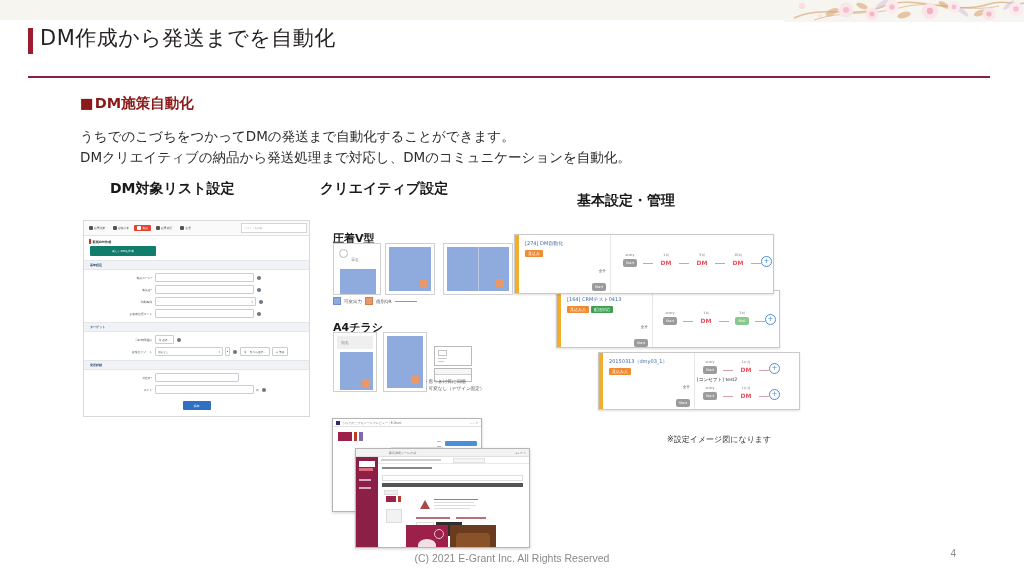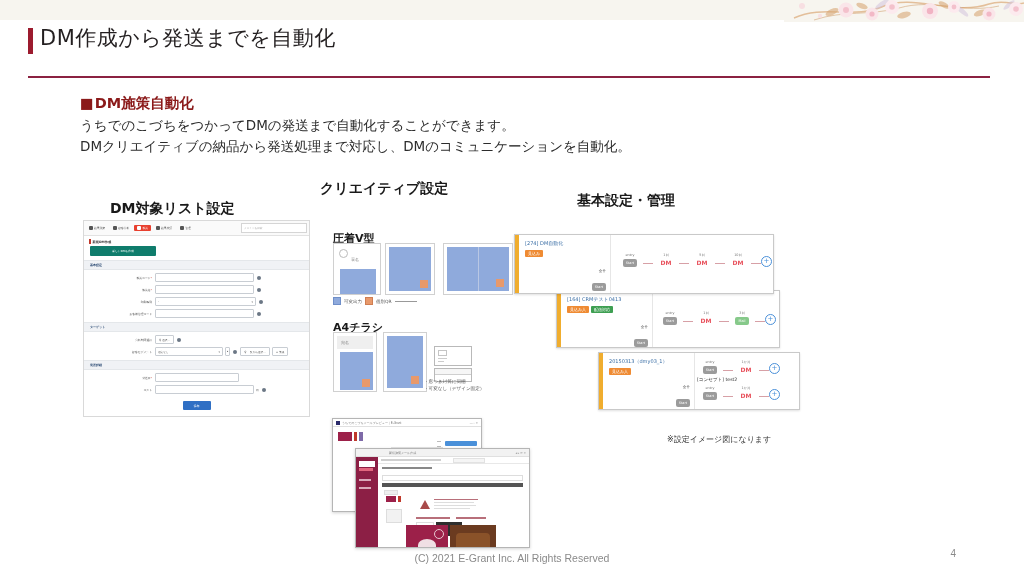--- a/index.html
+++ b/index.html
@@ -40,30 +40,30 @@
   
   .lead{
     position:absolute;left:80px;top:94px;width:880px;
   }
   .lead-head{
     font-size:14.5px;font-weight:bold;color:#8b1a1a;line-height:1.35;
     font-family:"DejaVu Sans","Liberation Sans",sans-serif;
   }
   .lead-head .sq{color:#8b1a1a;margin-right:1px;}
   .lead-body{
-    margin-top:1px;font-size:13.5px;color:#2c2c2c;line-height:1.55;
+    margin-top:12px;font-size:13.5px;color:#2c2c2c;line-height:1.55;
     font-family:"DejaVu Sans","Liberation Sans",sans-serif;
   }
 
   
   .col-head{
     position:absolute;font-size:14px;font-weight:bold;color:#1a1a1a;
     font-family:"DejaVu Sans","Liberation Sans",sans-serif;white-space:nowrap;
   }
-  #ch0{left:110px;top:200px;}
+  #ch0{left:110px;top:180px;}
   #ch1{left:320px;top:180px;}
   #ch2{left:577px;top:192px;}
 
   
   .panel1{
     position:absolute;left:83px;top:220px;width:225px;height:195px;
     background:#ffffff;border:1px solid #d9d9d9;overflow:hidden;
     font-family:"DejaVu Sans","Liberation Sans",sans-serif;
   }
   .p1-toolbar{

